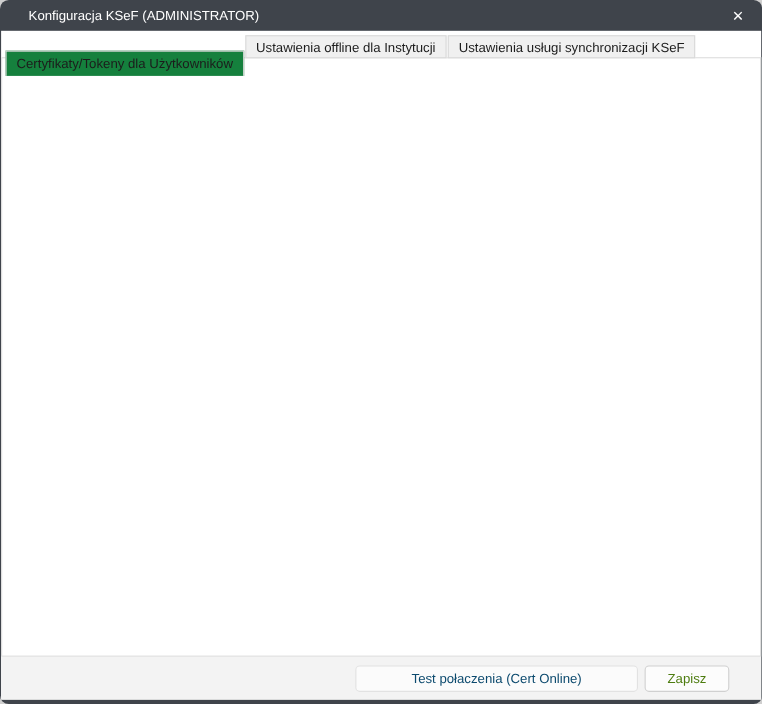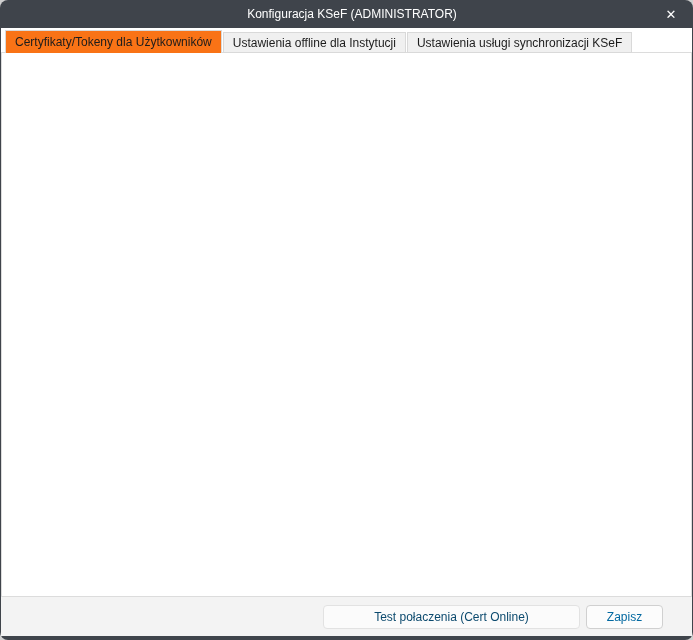--- a/index.html
+++ b/index.html
@@ -1,42 +1,42 @@
 <!DOCTYPE html>
 <html><head>
 <meta charset="utf-8">
 <style>
   * { box-sizing: border-box; margin: 0; padding: 0; }
   body { margin: 0; background: #cfcfcf; font-family: "Liberation Sans", sans-serif; }
   .win { position: relative; width: 693px; height: 640px; background: #3f444b;
          border-radius: 8px; overflow: hidden; font-size: 12px; color: #1c1c1c; }
-  .titlebar { position: absolute; top: 0; left: 0; right: 0; height: 28px;
-              display: flex; align-items: center; padding-left: 11px; color: #fff; justify-content: center; }
+  .titlebar { position: absolute; top: 0; left: 15px; right: 0; height: 28px;
+              display: flex; align-items: center; padding-left: 11px; color: #fff; }
   .close { position: absolute; top: 0; right: 0; width: 44px; height: 28px;
            display: flex; align-items: center; justify-content: center;
            color: #fff; font-size: 13px; cursor: default; }
   .client { position: absolute; top: 28px; left: 1px; right: 1px; bottom: 4px; background: #fff; }
 
   
   .tabs { position: absolute; top: 2px; left: 4px; display: flex; z-index: 3; }
   .tab { height: 21px; margin-top: 2px; padding: 0 9px; display: flex; align-items: center;
          background: #f0f0f0; border: 1px solid #d9d9d9; margin-right: 1px; cursor: default; }
-  .tab.active { height: 23px; margin-top: 0; background: #f97316; border-bottom: none; }
+  .tab.active { height: 23px; margin-top: 16px; background: #15803d; border-bottom: none; }
   .page { position: absolute; top: 24px; left: 0; right: 0; height: 545px;
           background: #fff; border: 1px solid #dcdcdc; z-index: 1; }
 
   .lbl { position: absolute; font-size: 12px; color: #1c1c1c; white-space: nowrap; }
 
   .input { position: absolute; border: 1px solid #9a9a9a; font-size: 12px; padding: 0 5px;
            font-family: inherit; color: #111; background: #fff; outline: none; }
   .input.light { border-color: #cfcfcf; }
   .input::placeholder { color: #9a9a9a; }
 
   .btn { position: absolute; background: #fcfcfc; border: 1px solid #d0d0d0; border-radius: 4px;
-         font-size: 12px; color: #0369a1; font-family: inherit;
+         font-size: 12px; color: #4d7c0f; font-family: inherit;
          display: flex; align-items: center; justify-content: center; cursor: default; }
   .btn.focus { border: 2px solid #2b77c9; border-radius: 5px; }
   .btn.disabled { color: #0c4a6e; background: #fbfbfb; border-color: #e2e2e2; }
 
   
   .grid { position: absolute; left: 14px; top: 90px; width: 650px; height: 108px;
           border: 1px solid #989898; background: #fff; }
   .grid-header { display: flex; height: 20px; border-bottom: 1px solid #d4d4d4; }
   .gh-corner { width: 18px; border-right: 1px solid #d4d4d4; }
   .gh-cell { padding: 0 6px; border-right: 1px solid #d4d4d4; display: flex; align-items: center; color: #2a2a2a; }

